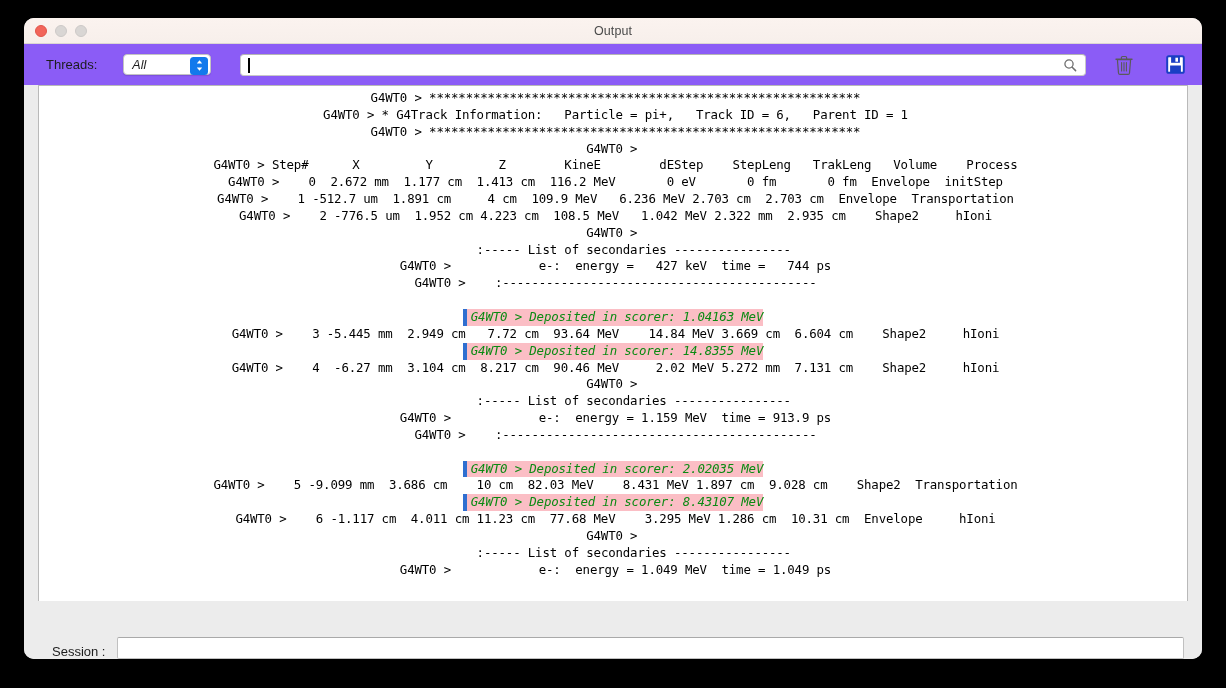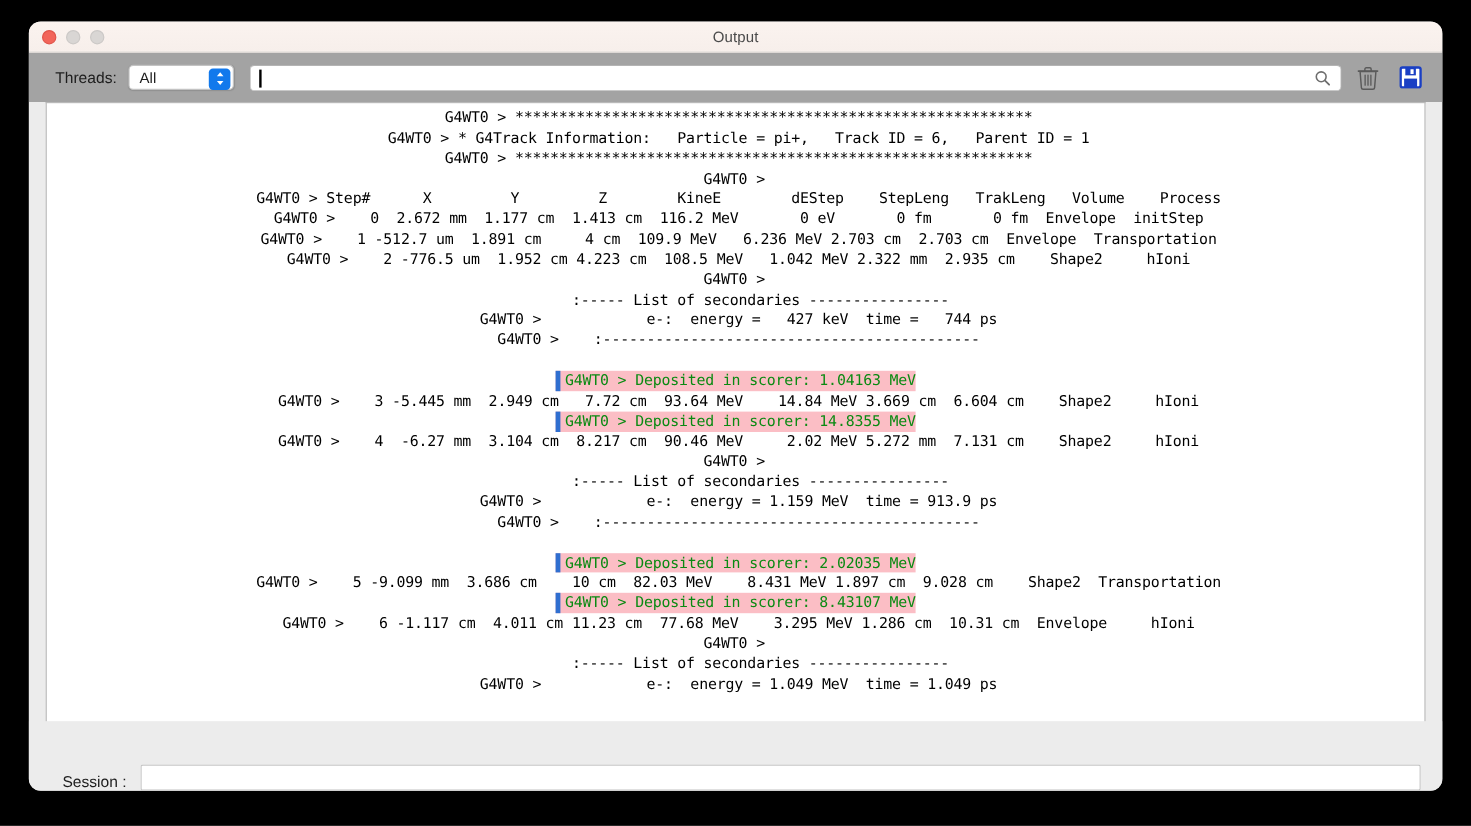--- a/index.html
+++ b/index.html
@@ -63,45 +63,46 @@
     font-size: 12.5px;
     color: #4a4a4a;
     letter-spacing: 0.1px;
     pointer-events: none;
   }
 
   
   .toolbar {
     flex: 0 0 41px;
     height: 41px;
-    background: #a3a3a3;
+    background: #8b5cf6;
     display: flex;
     align-items: center;
     padding: 0 14px 0 22px;
-    gap: 0;
+    gap: 16px;
   }
   .threads-label {
     font-size: 13px;
     color: #1d1d1d;
     margin-right: 10px;
     white-space: nowrap;
   }
   .popup-button {
     position: relative;
     width: 88px;
     height: 21px;
     background: #ffffff;
     border: 0.5px solid #c3c3c3;
     border-radius: 4px;
     box-shadow: 0 0.5px 1px rgba(0,0,0,0.12);
     display: flex;
     align-items: center;
     padding-left: 8px;
     font-size: 12.5px;
     color: #1d1d1d;
+    font-style: italic;
   }
   .popup-stepper {
     position: absolute;
     right: 2px; top: 1.5px;
     width: 18px; height: 18px;
     background: #1279ec;
     border-radius: 3.5px;
     display: flex;
     flex-direction: column;
     align-items: center;
@@ -176,20 +177,21 @@
   .log .row { display: block; height: 16.85px; }
   .log .hl {
     display: inline-block;
     background: #fbbec5;
     color: #0a8a12;
     border-left: 4px solid #2f6fd0;
     padding-left: 4px;
     margin-left: -5px;
     line-height: 16.85px;
     height: 16.85px;
+    font-style: italic;
   }
 
   
   .session-bar {
     flex: 0 0 58px;
     height: 58px;
     background: #ececec;
     display: flex;
     align-items: flex-end;
     padding: 0 18px 0 28px;

